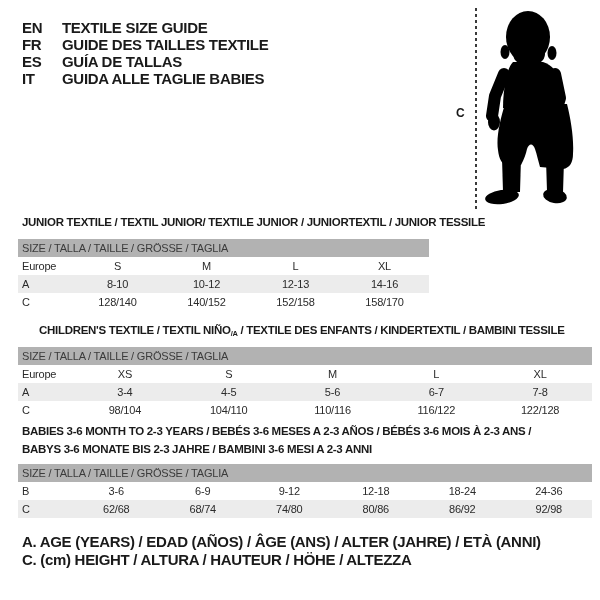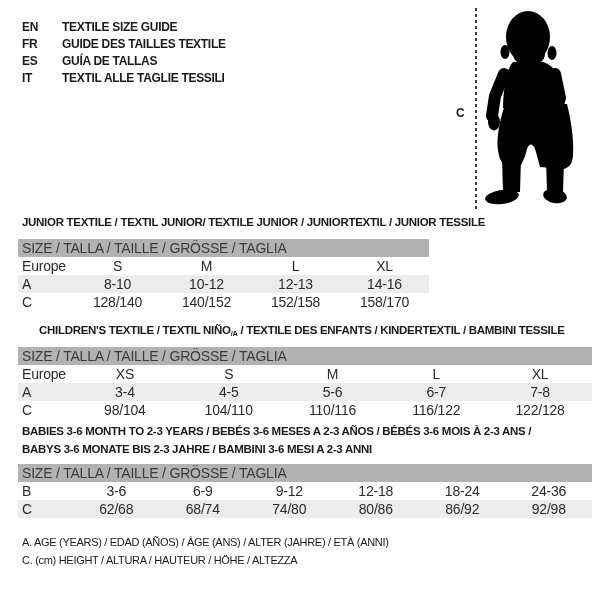--- a/index.html
+++ b/index.html
@@ -2,45 +2,45 @@
 <html><head>
 <meta charset="utf-8">
 <style>
   html,body { margin:0; padding:0; background:#fff; }
   .page {
     position:relative; width:600px; height:600px; background:#ffffff;
     font-family:"Liberation Sans", sans-serif; color:#1a1a1a; overflow:hidden;
   }
   
   .lang-block { position:absolute; left:22px; top:19px; }
-  .lang-row { display:flex; font-weight:bold; font-size:12px; line-height:17px; letter-spacing:-0.3px; }
+  .lang-row { display:flex; font-weight:bold; font-size:15px; line-height:17px; letter-spacing:-0.3px; }
   .lang-code { width:40px; flex:0 0 40px; }
   .lang-title { white-space:nowrap; }
 
   
   .dash-line {
     position:absolute; left:475px; top:8px; width:2px; height:202px;
     background:repeating-linear-gradient(to bottom, #3a3a3a 0 3px, transparent 3px 6px);
   }
   .fig-label { position:absolute; left:456px; top:106px; font-size:12px; font-weight:bold; }
   .baby-svg { position:absolute; left:485px; top:8px; width:103px; height:202px; }
 
   
   .sec-title { position:absolute; left:22px; font-size:11.5px; font-weight:bold; letter-spacing:-0.3px; white-space:nowrap; line-height:13px; }
   .sub { font-size:7.5px; vertical-align:-2px; }
 
   
-  table.size { position:absolute; left:18px; border-collapse:collapse; table-layout:fixed; font-size:14px; letter-spacing:-0.2px; }
+  table.size { position:absolute; left:18px; border-collapse:collapse; table-layout:fixed; font-size:11px; letter-spacing:-0.2px; }
   table.size td { height:18px; line-height:18px; padding:0; text-align:center; vertical-align:middle; color:#2b2b2b; white-space:nowrap; overflow:hidden; }
   table.size td.lbl { text-align:left; padding-left:4px; }
   table.size tr.bar td { background:#b2b2b2; text-align:left; padding-left:4px; color:#3b3b3b; }
   table.size tr.alt td { background:#ececec; }
 
   
-  .footnotes { position:absolute; left:22px; top:533px; font-size:11px; font-weight:normal; letter-spacing:-0.3px; }
+  .footnotes { position:absolute; left:22px; top:533px; font-size:15px; font-weight:bold; letter-spacing:-0.3px; }
   .footnote { line-height:18px; white-space:nowrap; }
 </style>
 </head>
 <body>
 
 <div class="page">
 
   <div class="lang-block">
     <div class="lang-row">
       <span class="lang-code">EN</span>
@@ -49,21 +49,21 @@
     <div class="lang-row">
       <span class="lang-code">FR</span>
       <span class="lang-title">GUIDE DES TAILLES TEXTILE</span>
     </div>
     <div class="lang-row">
       <span class="lang-code">ES</span>
       <span class="lang-title">GUÍA DE TALLAS</span>
     </div>
     <div class="lang-row">
       <span class="lang-code">IT</span>
-      <span class="lang-title">TEXTIL ALLE TAGLIE TESSILI</span>
+      <span class="lang-title">GUIDA ALLE TAGLIE BABIES</span>
     </div>
   </div>
 
   <div class="dash-line"></div>
   <div class="fig-label">C</div>
   <svg class="baby-svg" viewBox="0 0 103 202" xmlns="http://www.w3.org/2000/svg">
     <g fill="#000000">
       <ellipse cx="43" cy="29" rx="22" ry="26"></ellipse>
       <ellipse cx="20" cy="44" rx="4.5" ry="7"></ellipse>
       <ellipse cx="67" cy="45" rx="4.5" ry="7"></ellipse>

